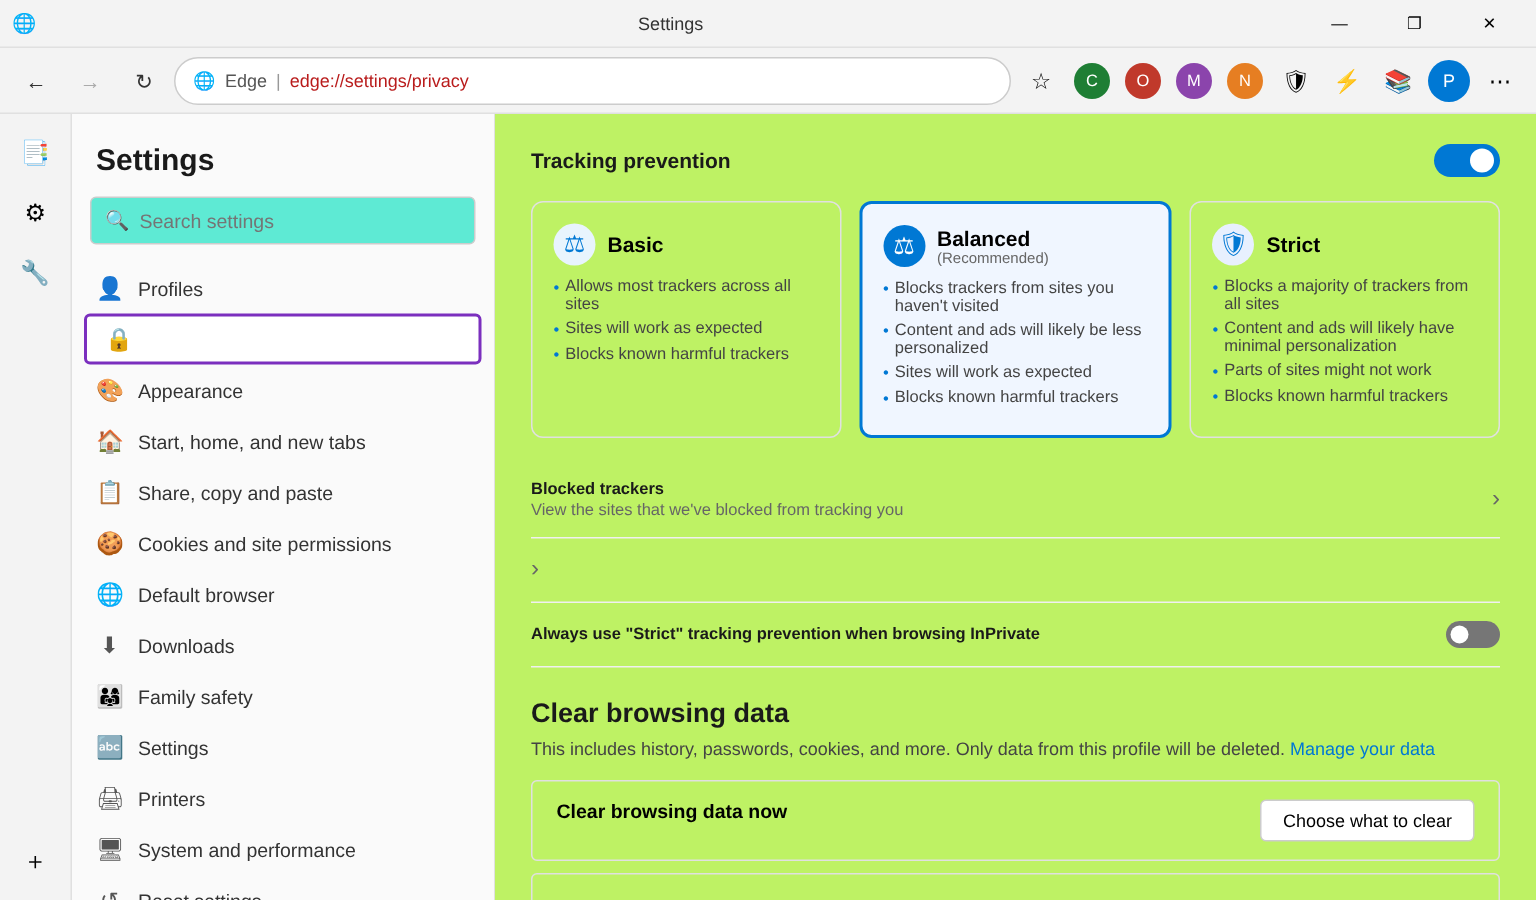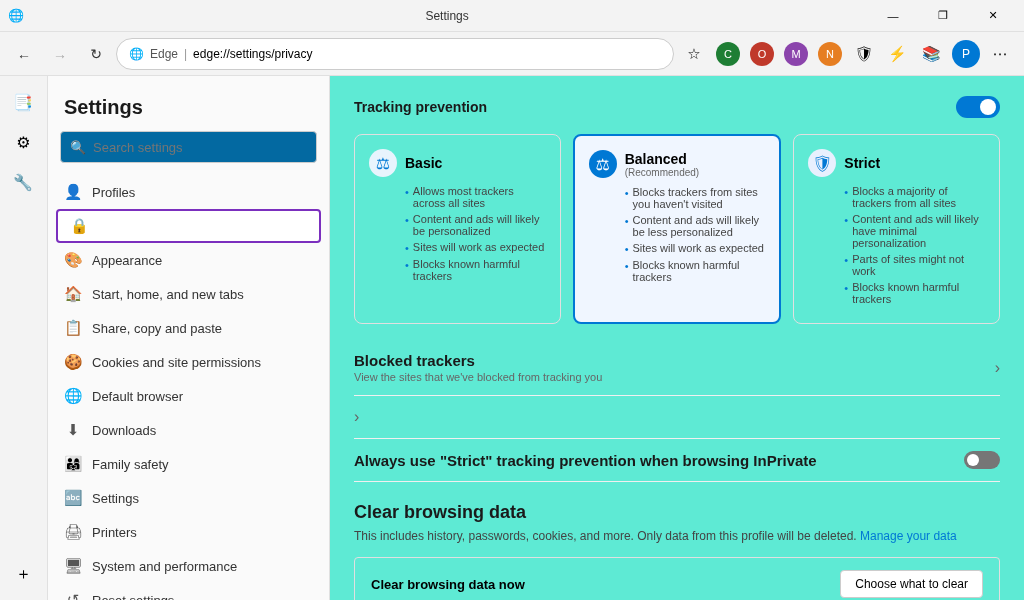--- a/index.html
+++ b/index.html
@@ -25,59 +25,59 @@
     .nav-btn { width: 32px; height: 32px; border-radius: 4px; border: none; background: transparent; cursor: pointer; display: flex; align-items: center; justify-content: center; font-size: 14px; color: #333; }
     .nav-btn.disabled { color: #aaa; cursor: default; }
     .address-bar {
       flex: 1; height: 32px; border-radius: 16px; border: 1px solid #ccc;
       background: white; display: flex; align-items: center; padding: 0 12px;
       gap: 6px; font-size: 12px; color: #333;
     }
     .address-bar-icon { color: #666; font-size: 12px; }
     .address-text { color: #555; }
     .address-separator { color: #999; }
-    .address-path { color: #000000; }
+    .address-path { color: #b91c1c; }
     .toolbar-icons { display: flex; align-items: center; gap: 2px; }
     .toolbar-icon { width: 32px; height: 32px; border-radius: 4px; border: none; background: transparent; cursor: pointer; display: flex; align-items: center; justify-content: center; font-size: 15px; }
     .profile-icon { width: 28px; height: 28px; border-radius: 50%; background: #0078d4; display: flex; align-items: center; justify-content: center; color: white; font-size: 12px; cursor: pointer; }
 
     
     .main-layout { display: flex; height: calc(600px - 76px); }
 
     
     .sidebar {
       width: 330px; min-width: 330px; background: #fafafa;
       border-right: 1px solid #e0e0e0; overflow-y: auto; padding: 12px 0;
     }
     .sidebar-title { font-size: 20px; font-weight: 600; padding: 8px 16px 12px; color: #1a1a1a; }
     .search-box {
       margin: 0 12px 12px; position: relative;
     }
     .search-box input {
       width: 100%; height: 32px; border-radius: 4px; border: 1px solid #ccc;
-      padding: 0 10px 0 32px; font-size: 13px; background: #0369a1;
+      padding: 0 10px 0 32px; font-size: 13px; background: #5eead4;
       outline: none;
     }
     .search-icon-inner { position: absolute; left: 10px; top: 50%; transform: translateY(-50%); color: #666; font-size: 13px; }
     .nav-item {
       display: flex; align-items: center; gap: 10px; padding: 8px 16px;
       cursor: pointer; color: #333; border-radius: 0; position: relative;
     }
     .nav-item.selected {
       background: white;
       border: 2px solid #7b2fbe;
       border-radius: 4px;
       margin: 0 8px;
       padding: 6px 12px;
     }
     .nav-item-icon { font-size: 15px; color: #555; width: 18px; text-align: center; }
     .nav-item-label { font-size: 13px; }
 
     
-    .content { flex: 1; overflow-y: auto; background: #5eead4; padding: 20px 24px; }
+    .content { flex: 1; overflow-y: auto; background: #bef264; padding: 20px 24px; }
 
     
     .section-header { display: flex; align-items: center; justify-content: space-between; margin-bottom: 16px; }
     .section-title { font-size: 14px; font-weight: 600; color: #1a1a1a; }
 
     
     .toggle { position: relative; width: 44px; height: 22px; }
     .toggle input { opacity: 0; width: 0; height: 0; }
     .toggle-slider {
       position: absolute; cursor: pointer; top: 0; left: 0; right: 0; bottom: 0;
@@ -95,30 +95,30 @@
       cursor: pointer;
     }
     .tracking-card.selected { border: 2px solid #0078d4; background: #f0f6ff; }
     .card-header { display: flex; align-items: center; gap: 8px; margin-bottom: 8px; }
     .card-icon { width: 28px; height: 28px; border-radius: 50%; display: flex; align-items: center; justify-content: center; font-size: 16px; }
     .card-icon.basic { background: #e8f4fd; color: #0078d4; }
     .card-icon.balanced { background: #0078d4; color: white; }
     .card-icon.strict { background: #e8f0fe; color: #0078d4; }
     .card-title { font-weight: 600; font-size: 14px; }
     .card-subtitle { font-size: 10px; color: #666; text-align: center; }
-    .card-bullets { list-style: none; font-size: 11px; color: #444; margin-left: 36px; }
+    .card-bullets { list-style: none; font-size: 11px; color: #444; }
     .card-bullets li { margin-bottom: 4px; display: flex; align-items: flex-start; gap: 4px; }
     .card-bullets li::before { content: "•"; color: #0078d4; margin-top: 1px; }
 
     
     .settings-row {
       display: flex; align-items: center; justify-content: space-between;
       padding: 12px 0; border-bottom: 1px solid #f0f0f0; cursor: pointer;
     }
-    .row-left .row-title { font-size: 15px; font-weight: 600; color: #1a1a1a; }
+    .row-left .row-title { font-size: 11px; font-weight: 600; color: #1a1a1a; }
     .row-left .row-desc { font-size: 11px; color: #666; margin-top: 2px; }
     .row-right { color: #666; font-size: 16px; }
     .row-toggle { display: flex; align-items: center; gap: 8px; }
 
     
     .toggle-sm { position: relative; width: 36px; height: 18px; }
     .toggle-sm-slider {
       position: absolute; top: 0; left: 0; right: 0; bottom: 0;
       background: #767676; border-radius: 9px;
     }
@@ -126,21 +126,21 @@
       position: absolute; content: ""; height: 12px; width: 12px;
       left: 3px; bottom: 3px; background: white; border-radius: 50%;
     }
 
     
     .clear-section { margin-top: 20px; }
     .clear-title { font-size: 18px; font-weight: 600; margin-bottom: 6px; color: #1a1a1a; }
     .clear-desc { font-size: 12px; color: #444; margin-bottom: 14px; }
     .clear-link { color: #0078d4; text-decoration: none; cursor: pointer; }
     .clear-row {
-      display: flex; align-items: center; justify-content: space-between;
+      display: flex; align-items: flex-start; justify-content: space-between;
       border: 1px solid #e0e0e0; border-radius: 4px; padding: 12px 16px; margin-bottom: 8px;
     }
     .clear-row-title { font-size: 13px; font-weight: 600; }
     .clear-btn {
       background: white; border: 1px solid #ccc; border-radius: 4px;
       padding: 6px 14px; font-size: 12px; cursor: pointer;
     }
     .clear-row2 {
       display: flex; align-items: center; justify-content: space-between;
       border: 1px solid #e0e0e0; border-radius: 4px; padding: 12px 16px;
@@ -311,23 +311,20 @@
           <div class="card-icon basic">⚖</div>
           <div>
             <div class="card-title">Basic</div>
           </div>
         </div>
         <ul class="card-bullets">
           <li>
               <span>Allows most trackers across all sites</span>
             </li>
           <li>
-              <span>Content and ads will likely be personalized</span>
-            </li>
-          <li>
               <span>Sites will work as expected</span>
             </li>
           <li>
               <span>Blocks known harmful trackers</span>
             </li>
         </ul>
       </div>
 
       <div class="tracking-card selected">
         <div class="card-header">

